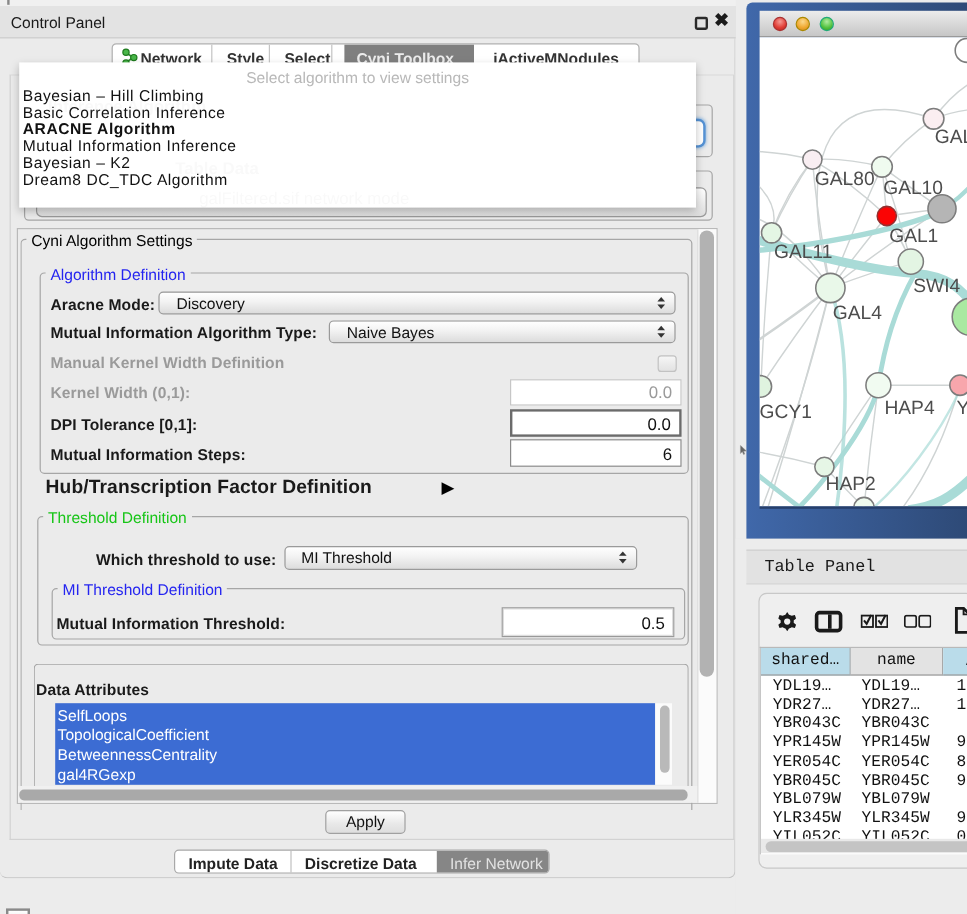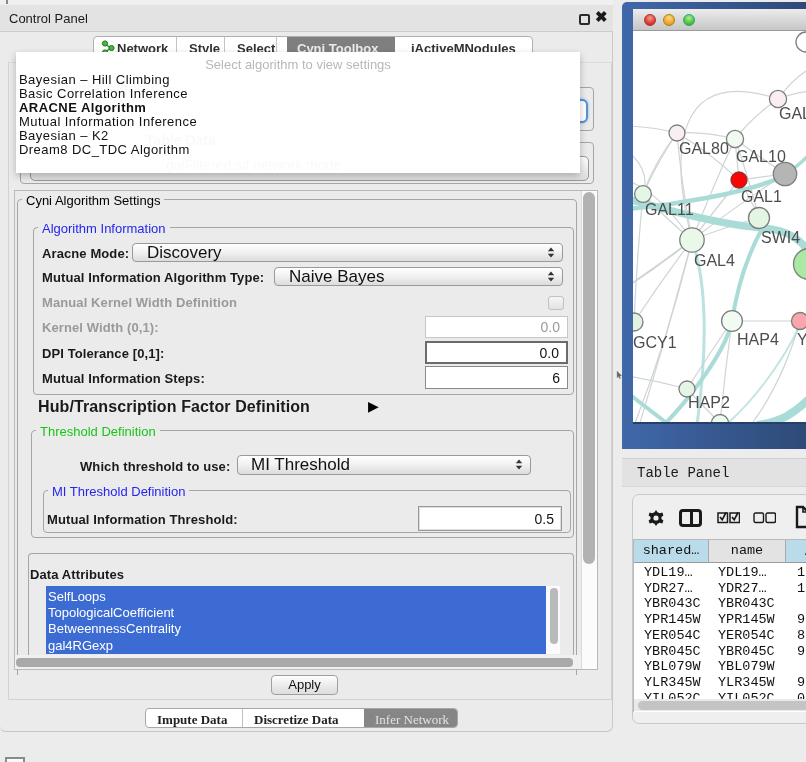--- a/index.html
+++ b/index.html
@@ -2,21 +2,21 @@
 <html><head>
 <meta charset="utf-8">
 <style>
 * { margin:0; padding:0; box-sizing:border-box; }
 html,body { width:806px; height:762px; overflow:hidden; }
 body { background:#ececec; font-family:"Liberation Sans", sans-serif; position:relative; }
 .abs { position:absolute; }
 .b { font-weight:bold; }
 .grp { position:absolute; border:1px solid #a6a6a6; border-radius:4px; }
 .grp > span { position:absolute; top:-7px; left:4px; background:#ebebeb; padding:0 4px; font-size:13px; white-space:nowrap; }
-.combo { position:absolute; border:1px solid #9a9a9a; border-radius:4px; background:linear-gradient(#ffffff,#f2f2f2 45%,#dcdcdc); font-size:17px; color:#111; }
+.combo { position:absolute; border:1px solid #9a9a9a; border-radius:4px; background:linear-gradient(#ffffff,#f2f2f2 45%,#dcdcdc); font-size:13px; color:#111; }
 .combo .ct { position:absolute; left:14px; top:50%; transform:translateY(-50%); white-space:nowrap; }
 .combo .st { position:absolute; right:6px; top:50%; transform:translateY(-50%); width:9px; height:12px; }
 .combo .st svg { display:block; }
 .fld { position:absolute; background:#fff; font-size:14px; color:#111; text-align:right; }
 .fld span { position:absolute; right:7px; top:50%; transform:translateY(-50%); }
 .lbl { position:absolute; font-size:13px; font-weight:bold; color:#1a1a1a; white-space:nowrap; letter-spacing:0.1px; }
 </style>
 </head>
 <body>
 
@@ -61,21 +61,21 @@
 
   <div class="abs" style="left:14px; top:190px; width:584px; height:480px; background:#ebebeb; border:1px solid #b9b9b9;"></div>
 
   <div class="abs" style="left:17px; top:193px; width:561px; height:482px; overflow:hidden;">
     <div class="grp" style="left:0px; top:6px; width:560px; height:600px;">
         <span style="background:#ebebeb;">Cyni Algorithm Settings</span>
       </div>
   </div>
 
   <div class="grp" style="left:33px; top:227px; width:541px; height:168px;">
-      <span style="color:#2525f0;">Algorithm Information</span>
+      <span style="color:#2525f0;">Algorithm Definition</span>
     </div>
 
   <div class="lbl" style="left:42px; top:246px;">Aracne Mode:</div>
   <div class="combo" style="left:132px; top:243px; width:431px; height:19px;">
       <span class="ct">Discovery</span>
       <span class="st">
         <svg width="8" height="11" viewBox="0 0 8 11">
           <path d="M4,0.5 L7.2,4.2 L0.8,4.2 Z" fill="#333"></path>
           <path d="M4,10.5 L7.2,6.8 L0.8,6.8 Z" fill="#333"></path>
         </svg>
@@ -144,21 +144,21 @@
   <div class="abs" style="left:546px; top:586px; width:14px; height:68px; background:#fbfbfb;"></div>
   <div class="abs" style="left:549.5px; top:588px; width:8.5px; height:56px; background:#b9b9b9; border-radius:4px;"></div>
 
   <div class="abs" style="left:581px; top:191px; width:16px; height:478px; background:#fbfbfb; border-left:1px solid #dadada;"></div>
   <div class="abs" style="left:583px; top:192px; width:12px; height:372px; background:#b2b2b2; border-radius:6px;"></div>
   <div class="abs" style="left:15px; top:655px; width:566px; height:14px; background:#f0f0f0;"></div>
   <div class="abs" style="left:16px; top:658px; width:557px; height:8.5px; background:#a9a9a9; border-radius:4px;"></div>
 
   <div class="abs" style="left:271px; top:675px; width:67px; height:20px; background:linear-gradient(#ffffff,#e8e8e8 60%,#dedede); border:1px solid #a0a0a0; border-radius:4px; text-align:center; font-size:13px; color:#111; line-height:18px;">Apply</div>
 
-  <div class="abs" style="left:145px; top:708px; width:313px; height:20px; background:#ffffff; border:1px solid #a8a8a8; border-radius:4px; overflow:hidden; font-size:13px; font-weight:bold; color:#222;font-family:Liberation Serif, serif;">
+  <div class="abs" style="left:145px; top:708px; width:313px; height:20px; background:#ffffff; border:1px solid #a8a8a8; border-radius:4px; overflow:hidden; font-size:13px; font-weight:bold; color:#222;">
     <div class="abs" style="left:0; top:0; width:97px; height:20px; border-right:1px solid #c0c0c0;"></div>
     <div class="abs" style="left:218px; top:0; width:95px; height:20px; background:#868686;"></div>
     <div class="abs" style="left:11px; top:2.5px;">Impute Data</div>
     <div class="abs" style="left:108px; top:2.5px;">Discretize Data</div>
     <div class="abs" style="left:229px; top:2.5px; color:#e2e2e2; font-weight:normal;">Infer Network</div>
   </div>
 
   <div class="abs" style="left:16px; top:52px; width:564px; height:121px; background:#ffffff; box-shadow:0 3px 7px rgba(0,0,0,0.25); font-size:13px; color:#111;">
     <div class="abs" style="left:24px; top:28px; color:rgba(40,40,40,0.028); font-weight:bold; font-size:14px;">Inference Algorithm</div>
     <div class="abs" style="left:130px; top:80px; color:rgba(40,40,40,0.028); font-weight:bold; font-size:14px;">Table Data</div>

